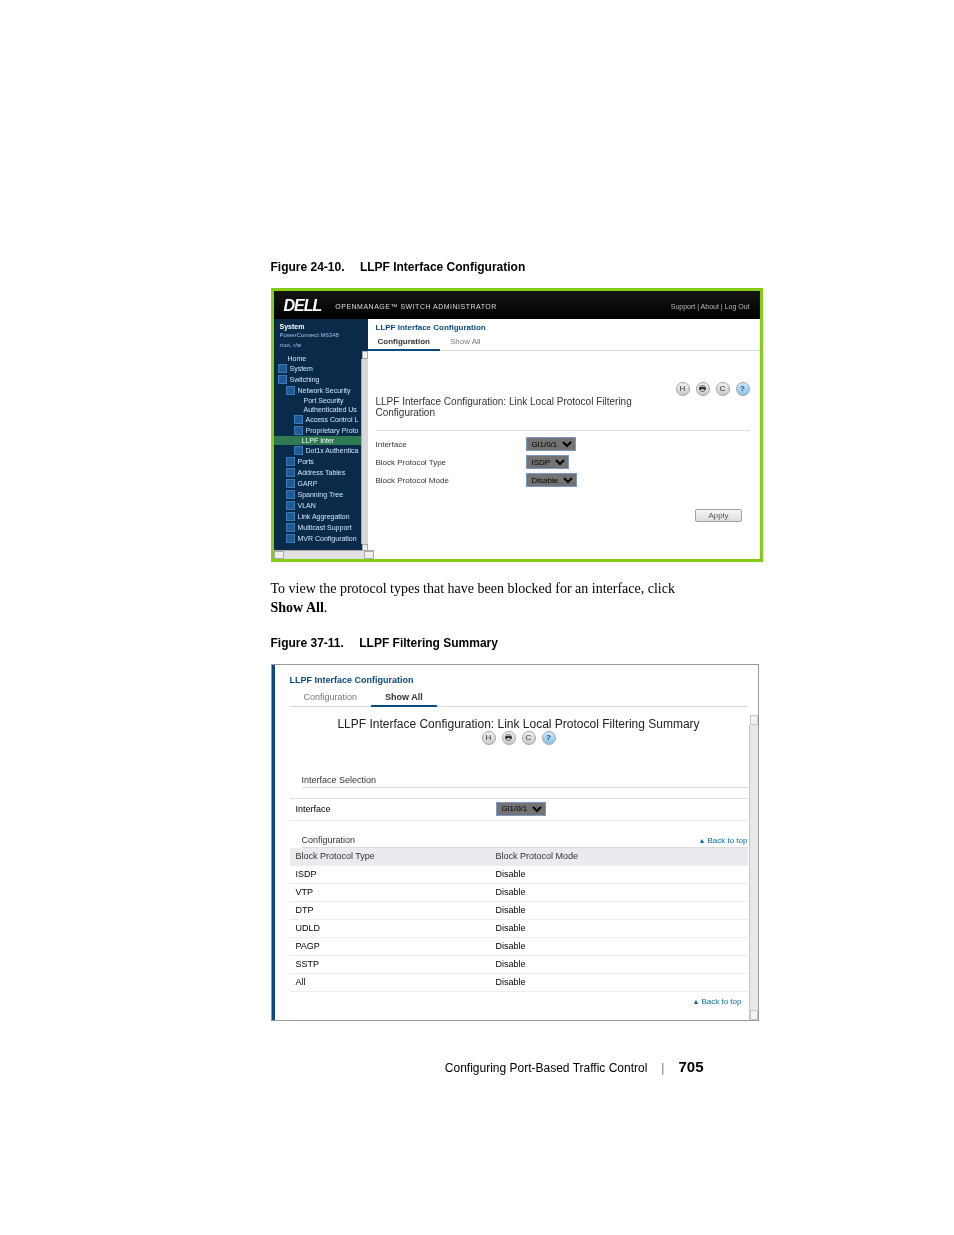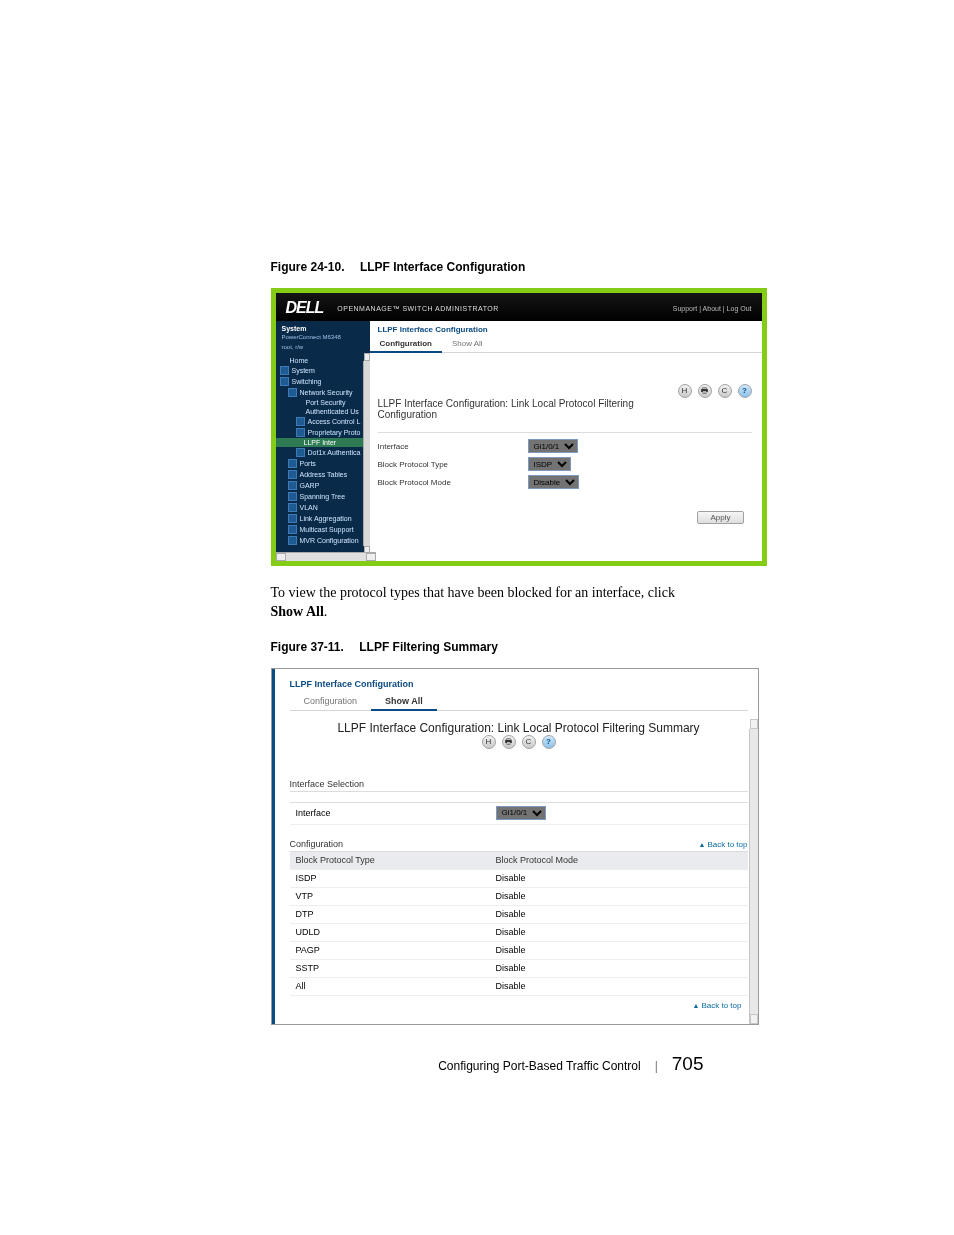--- a/index.html
+++ b/index.html
@@ -28,21 +28,21 @@
   .body-text {
     font-family: Georgia, "Times New Roman", serif;
     font-size: 14px;
     line-height: 1.35;
     margin: 14px 0 18px 0;
   }
   .body-text b { font-weight: bold; }
 
   
   .app-window {
-    border: 5px solid #84cc16;
+    border: 3px solid #84cc16;
     background: #fff;
     width: 486px;
     margin-bottom: 18px;
   }
   .app-top {
     background: linear-gradient(#151515, #000);
     color: #fff;
     display: flex;
     align-items: center;
     padding: 6px 10px 4px 10px;
@@ -271,20 +271,21 @@
   }
   .fig2-title-row {
     display: flex; align-items: center; margin-bottom: 24px; flex-direction: column;
   }
   .fig2-title { font-size: 12px; flex: 1; color: #222; }
   .section-label {
     font-size: 9px;
     padding: 6px 0 2px 0;
     border-bottom: 1px solid #dcdcdc;
     color: #333;
+    margin-left: 12px;
   }
   .section-label.with-link {
     display: flex; justify-content: space-between; align-items: baseline;
   }
   .back-top {
     color: #0a6aa0;
     font-size: 8px;
   }
   .back-top::before { content: "▲ "; font-size:7px; }
   .fig2-row {
@@ -324,21 +325,21 @@
     bottom: 160px;
     right: 220px;
     font-size: 12px;
     color: #000;
     font-family: Arial, sans-serif;
     display: flex;
     align-items: baseline;
     gap: 14px;
   }
   .page-footer .sep { color: #777; }
-  .page-footer .pnum { font-weight: normal; font-size: 19px; }
+  .page-footer .pnum { font-weight: bold; font-size: 15px; }
 </style>
 </head>
 <body>
 
 <div class="page">
 
   <p class="fig-caption">
     <span class="num">Figure 24-10.</span>
     <span>LLPF Interface Configuration</span>
   </p>

